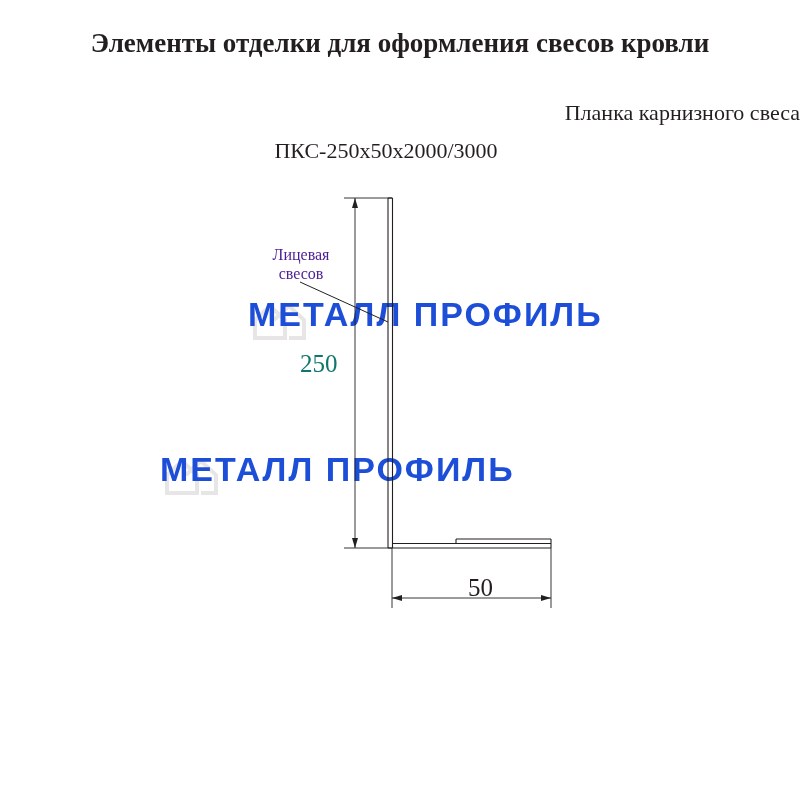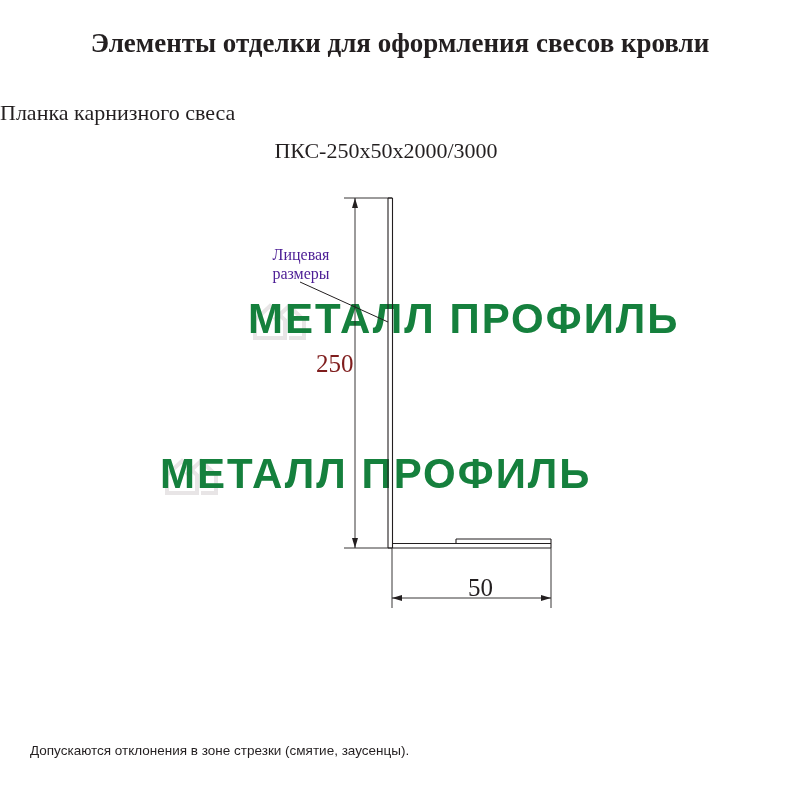--- a/index.html
+++ b/index.html
@@ -27,43 +27,43 @@
     font-size: 27px;
     font-weight: bold;
     letter-spacing: 0px;
     color: #231f20;
   }
   .sub-title-1 {
     position: absolute;
     top: 100px;
     left: 0;
     width: 800px;
-    text-align: left;
+    text-align: right;
     font-family: "Liberation Serif", serif;
     font-size: 22px;
     color: #231f20;
   }
   .sub-title-2 {
     position: absolute;
     top: 138px;
     left: 0;
     width: 772px;
     text-align: center;
     font-family: "Liberation Serif", serif;
     font-size: 22px;
     color: #231f20;
   }
 
   
   .watermark {
     position: absolute;
-    color: #15803d;
+    color: #1d4ed8;
     font-family: "Liberation Sans", sans-serif;
     font-weight: bold;
-    font-size: 42px;
+    font-size: 34px;
     letter-spacing: 2px;
     white-space: nowrap;
     user-select: none;
     pointer-events: none;
   }
   .wm-1 { top: 295px; left: 248px; }
   .wm-2 { top: 450px; left: 160px; }
   .wm-house {
     position: absolute;
     pointer-events: none;
@@ -90,24 +90,24 @@
     font-family: "Liberation Serif", serif;
     font-size: 16px;
     line-height: 19px;
     color: #4c1d95;
   }
 
   
   .dim-250 {
     position: absolute;
     top: 350px;
-    left: 316px;
+    left: 300px;
     font-family: "Liberation Serif", serif;
     font-size: 25px;
-    color: #7f1d1d;
+    color: #0f766e;
   }
   .dim-50 {
     position: absolute;
     top: 574px;
     left: 468px;
     font-family: "Liberation Serif", serif;
     font-size: 25px;
     color: #231f20;
   }
 
@@ -184,20 +184,19 @@
 
     <line x1="392" y1="598" x2="551" y2="598" stroke="#231f20" stroke-width="0.9"></line>
 
     <path d="M392 598 L402 595 L402 601 Z" fill="#231f20"></path>
     <path d="M551 598 L541 595 L541 601 Z" fill="#231f20"></path>
   </g>
 </svg>
 
 <div class="callout-label">
   <div>Лицевая</div>
-  <div>размеры</div>
+  <div>свесов</div>
 </div>
 <div class="dim-250">250</div>
 <div class="dim-50">50</div>
 
 <div class="footnotes">
-  <div>Допускаются отклонения в зоне стрезки (смятие, заусенцы).</div>
 </div>
 
 </body></html>

